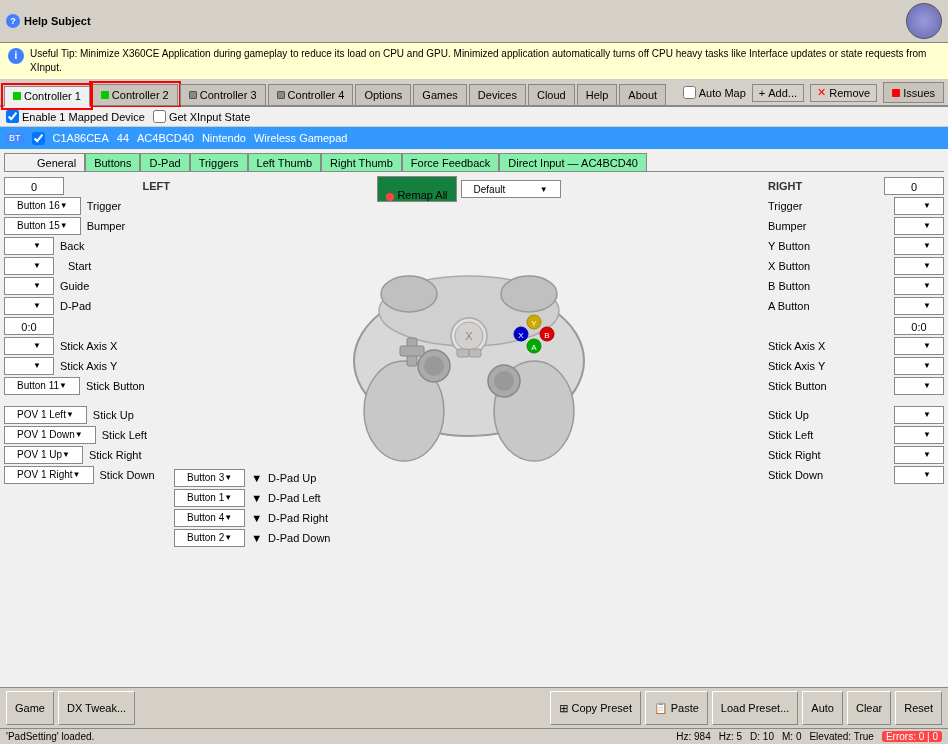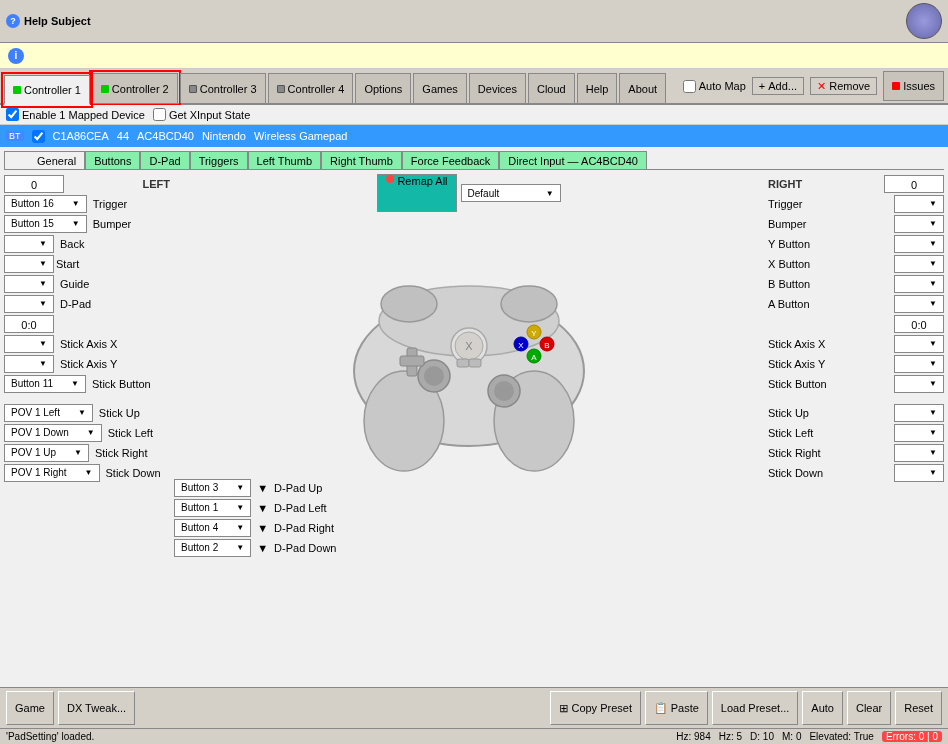--- a/index.html
+++ b/index.html
@@ -111,21 +111,21 @@
     .nav-tab {
       padding: 2px 8px;
       border: 1px solid #888;
       border-bottom: none;
       background: #c8c4bc;
       cursor: pointer;
       font-size: 11px;
       display: flex;
       align-items: center;
       gap: 3px;
-      height: 30px;
+      height: 21px;
       white-space: nowrap;
     }
     .nav-tab.active {
       background: #f0f0f0;
       border-bottom: 2px solid #f0f0f0;
       margin-bottom: -2px;
       z-index: 1;
     }
     .nav-tab.highlighted {
       outline: 2px solid red;
@@ -274,47 +274,47 @@
       font-size: 11px;
       flex: 1;
     }
     .dropdown-btn {
       background: white;
       border: 1px solid #888;
       height: 18px;
       font-size: 10px;
       display: flex;
       align-items: center;
-      padding: 0 6px;
+      padding: 0 12px;
       cursor: pointer;
       min-width: 70px;
-      gap: 18px;
+      gap: 0;
     }
     .dropdown-btn-sm {
       min-width: 50px;
     }
     .dd-arrow {
       font-size: 8px;
       margin-left: auto;
     }
     .remap-section {
       display: flex;
       align-items: center;
       gap: 4px;
       margin-bottom: 4px;
     }
     .remap-btn {
-      background: #14b8a6;
+      background: #15803d;
       border: 1px solid #888;
-      height: 38px;
+      height: 26px;
       padding: 0 8px;
       font-size: 11px;
       cursor: pointer;
       display: flex;
-      align-items: flex-start;
+      align-items: flex-end;
       gap: 3px;
     }
     .remap-dot {
       width: 8px;
       height: 8px;
       background: #ff4444;
       border-radius: 50%;
     }
     .left-label { font-size: 11px; font-weight: bold; color: #333; }
     .right-label { font-size: 11px; font-weight: bold; color: #333; }
@@ -378,20 +378,21 @@
 
   <div class="title-bar">
     <div class="title-icon">?</div>
     <span>Help Subject</span>
 
     <div style="margin-left:auto; width:36px; height:36px; background:radial-gradient(circle, #9999dd, #6666aa); border-radius:50%; border:1px solid #555;"></div>
   </div>
 
   <div class="help-bar">
     <div class="help-icon">i</div>
+    <span>Useful Tip: Minimize X360CE Application during gameplay to reduce its load on CPU and GPU. Minimized application automatically turns off CPU heavy tasks like Interface updates or state requests from XInput.</span>
   </div>
 
 
   <div class="nav-tabs">
     <div class="nav-tab active highlighted" style="outline:2px solid red; outline-offset:1px;">
       <span class="tab-dot" style="background:#00cc00;"></span>
       <span>Controller 1</span>
     </div>
     <div class="nav-tab highlighted" style="outline:2px solid red; outline-offset:1px;">
       <span class="tab-dot" style="background:#00cc00;"></span>
@@ -525,21 +526,21 @@
               <span class="dd-arrow">▼</span>
           </div>
           <span class="control-label" style="margin-left:4px;">Back</span>
         </div>
 
         <div class="control-row">
           <div class="dropdown-btn dropdown-btn-sm">
             <span></span>
               <span class="dd-arrow">▼</span>
           </div>
-          <span class="control-label" style="margin-left:0;">Start</span>
+          <span class="control-label" style="margin-left:12px;">Start</span>
         </div>
 
         <div class="control-row">
           <div class="dropdown-btn dropdown-btn-sm">
             <span></span>
               <span class="dd-arrow">▼</span>
           </div>
           <span class="control-label" style="margin-left:4px;">Guide</span>
         </div>
 

